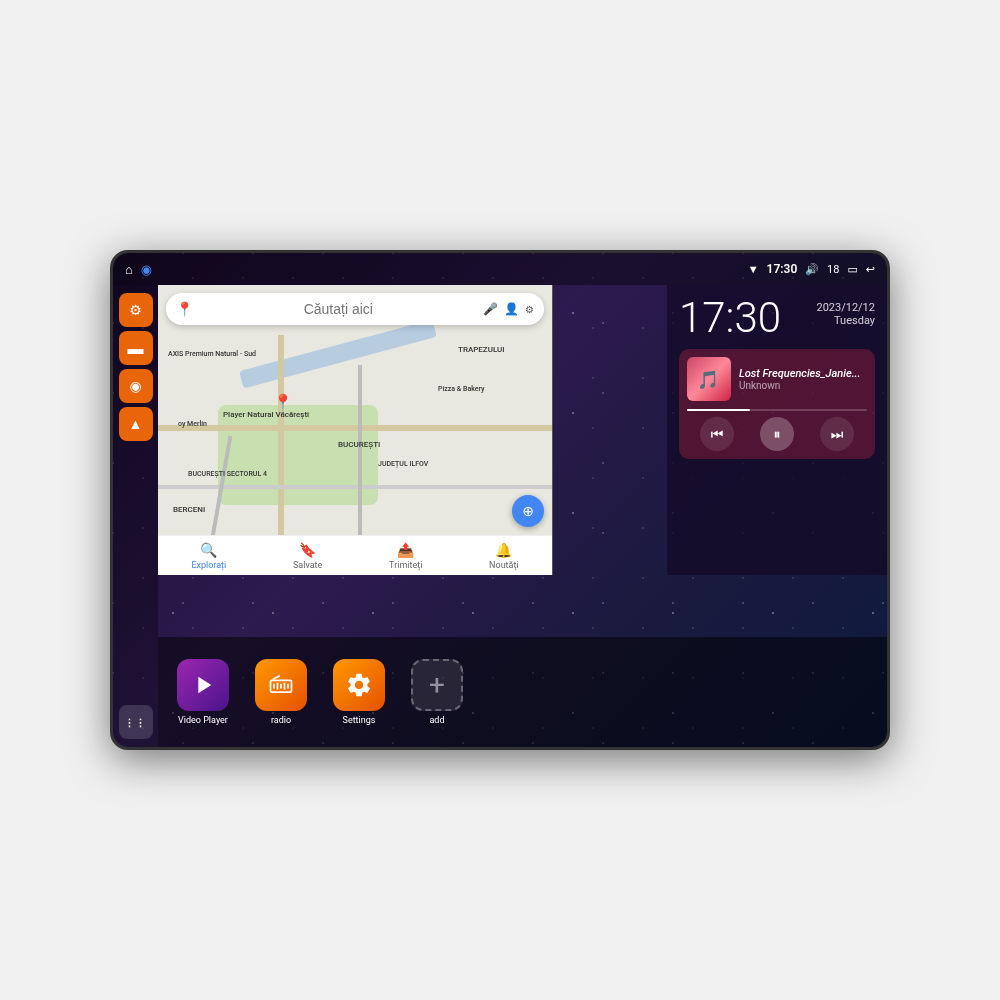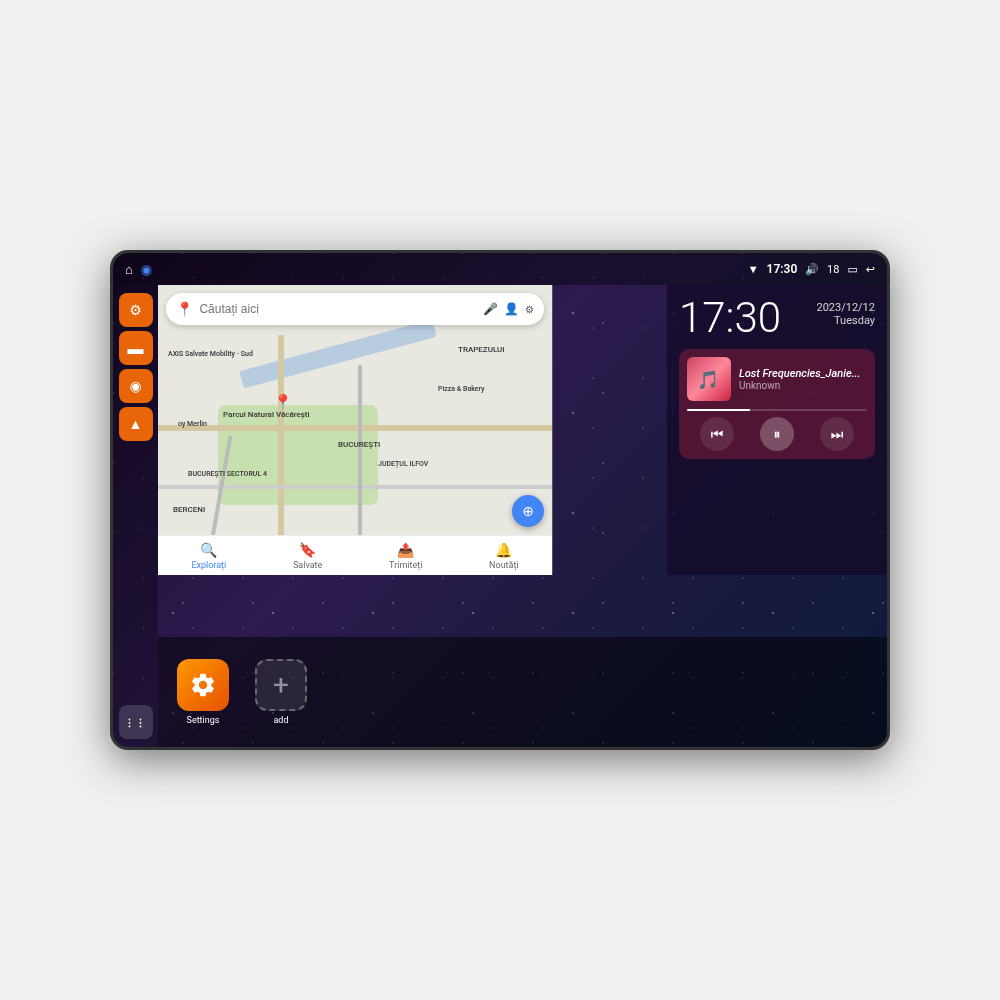--- a/index.html
+++ b/index.html
@@ -143,22 +143,23 @@
       box-shadow: 0 2px 6px rgba(0,0,0,0.2);
       z-index: 2;
       gap: 6px;
     }
 
     .map-search-bar .google-g {
       color: #4285F4; font-size: 14px; font-weight: bold;
     }
 
     .map-search-input {
-      flex: 1; font-size: 12px; color: #888; border: none; outline: none;
+      flex: 1; font-size: 14px; color: #888; border: none; outline: none;
       background: transparent;
+      text-align: center;
     }
 
     .map-search-icons {
       display: flex; gap: 6px; align-items: center;
     }
 
     .map-bottom-nav {
       position: absolute;
       bottom: 0; left: 0; right: 0;
       height: 40px;
@@ -369,28 +370,28 @@
         <div class="map-green" style="left:60px;top:120px;width:160px;height:100px;background:#c8e0b0;border-radius:8px;"></div>
 
         <div style="position:absolute;left:80px;top:60px;width:200px;height:18px;background:#b8cce0;transform:rotate(-15deg);border-radius:4px;"></div>
 
         <div class="map-road" style="left:0;top:140px;right:0;height:6px;background:#d4c8a0;"></div>
         <div class="map-road" style="left:120px;top:50px;width:6px;height:200px;background:#d4c8a0;"></div>
         <div class="map-road" style="left:0;top:200px;right:0;height:4px;background:#ccc;"></div>
         <div class="map-road" style="left:60px;top:150px;width:4px;height:120px;background:#bbb;transform:rotate(10deg);"></div>
         <div class="map-road" style="left:200px;top:80px;width:4px;height:180px;background:#bbb;"></div>
 
-        <div class="map-label" style="left:65px;top:125px;">Parcul Natural Văcărești</div>
+        <div class="map-label" style="left:65px;top:125px;">Player Natural Văcărești</div>
         <div class="map-label" style="left:180px;top:155px;">BUCUREȘTI</div>
         <div class="map-label" style="left:30px;top:185px;font-size:7px;">BUCUREȘTI SECTORUL 4</div>
         <div class="map-label" style="left:15px;top:220px;">BERCENI</div>
         <div class="map-label" style="left:220px;top:175px;font-size:7px;">JUDEȚUL ILFOV</div>
         <div class="map-label" style="left:300px;top:60px;font-size:8px;">TRAPEZULUI</div>
         <div class="map-label" style="left:280px;top:100px;font-size:7px;">Pizza &amp; Bakery</div>
-        <div class="map-label" style="left:10px;top:65px;font-size:7px;">AXIS Salvate Mobility - Sud</div>
+        <div class="map-label" style="left:10px;top:65px;font-size:7px;">AXIS Premium Natural - Sud</div>
         <div class="map-label" style="left:20px;top:135px;font-size:7px;">oy Merlin</div>
 
         <div class="map-pin" style="left:115px;top:108px;">📍</div>
 
         <div class="map-fab">⊕</div>
 
         <div class="map-bottom-nav">
           <div class="map-nav-item active">
             <span style="font-size:14px;">🔍</span>
             <span>Explorați</span>
@@ -450,21 +451,43 @@
           <div class="music-btn" style="background:rgba(255,255,255,0.25);">⏸</div>
           <div class="music-btn">⏭</div>
         </div>
       </div>
     </div>
 
     <div class="app-drawer">
 
 
 
-
+      <div class="app-icon">
+        <div class="app-icon-img icon-video">
+          <svg width="28" height="28" viewBox="0 0 24 24" fill="white">
+            <path d="M8 5v14l11-7z"></path>
+          </svg>
+        </div>
+        <span class="app-icon-label">Video Player</span>
+      </div>
+
+      <div class="app-icon">
+        <div class="app-icon-img icon-radio">
+          <svg width="28" height="28" viewBox="0 0 24 24" fill="white">
+            <rect x="3" y="8" width="18" height="10" rx="1" fill="none" stroke="white" stroke-width="1.5"></rect>
+            <line x1="6" y1="11" x2="6" y2="15" stroke="white" stroke-width="1.5"></line>
+            <line x1="9" y1="10" x2="9" y2="16" stroke="white" stroke-width="1.5"></line>
+            <line x1="12" y1="11" x2="12" y2="15" stroke="white" stroke-width="1.5"></line>
+            <line x1="15" y1="10" x2="15" y2="16" stroke="white" stroke-width="1.5"></line>
+            <line x1="18" y1="11" x2="18" y2="15" stroke="white" stroke-width="1.5"></line>
+            <line x1="5" y1="7" x2="11" y2="4" stroke="white" stroke-width="1.5"></line>
+          </svg>
+        </div>
+        <span class="app-icon-label">radio</span>
+      </div>
 
 
 
       <div class="app-icon">
         <div class="app-icon-img icon-settings">
           <svg width="28" height="28" viewBox="0 0 24 24" fill="white">
             <path d="M19.14,12.94c0.04-0.3,0.06-0.61,0.06-0.94c0-0.32-0.02-0.64-0.07-0.94l2.03-1.58c0.18-0.14,0.23-0.41,0.12-0.61 l-1.92-3.32c-0.12-0.22-0.37-0.29-0.59-0.22l-2.39,0.96c-0.5-0.38-1.03-0.7-1.62-0.94L14.4,2.81c-0.04-0.24-0.24-0.41-0.48-0.41 h-3.84c-0.24,0-0.43,0.17-0.47,0.41L9.25,5.35C8.66,5.59,8.12,5.92,7.63,6.29L5.24,5.33c-0.22-0.08-0.47,0-0.59,0.22L2.74,8.87 C2.62,9.08,2.66,9.34,2.86,9.48l2.03,1.58C4.84,11.36,4.8,11.69,4.8,12s0.02,0.64,0.07,0.94l-2.03,1.58 c-0.18,0.14-0.23,0.41-0.12,0.61l1.92,3.32c0.12,0.22,0.37,0.29,0.59,0.22l2.39-0.96c0.5,0.38,1.03,0.7,1.62,0.94l0.36,2.54 c0.05,0.24,0.24,0.41,0.48,0.41h3.84c0.24,0,0.44-0.17,0.47-0.41l0.36-2.54c0.59-0.24,1.13-0.56,1.62-0.94l2.39,0.96 c0.22,0.08,0.47,0,0.59-0.22l1.92-3.32c0.12-0.22,0.07-0.47-0.12-0.61L19.14,12.94z M12,15.6c-1.98,0-3.6-1.62-3.6-3.6 s1.62-3.6,3.6-3.6s3.6,1.62,3.6,3.6S13.98,15.6,12,15.6z"></path>
           </svg>
         </div>
         <span class="app-icon-label">Settings</span>

